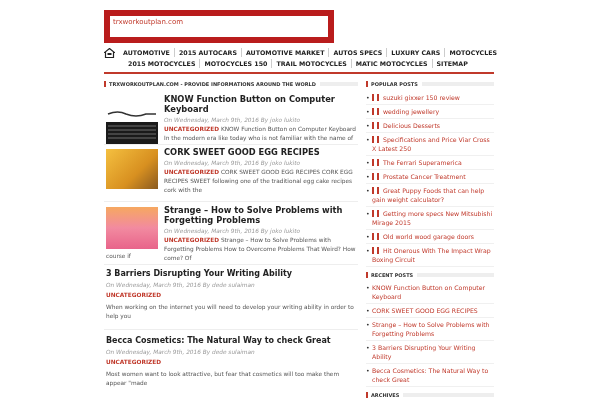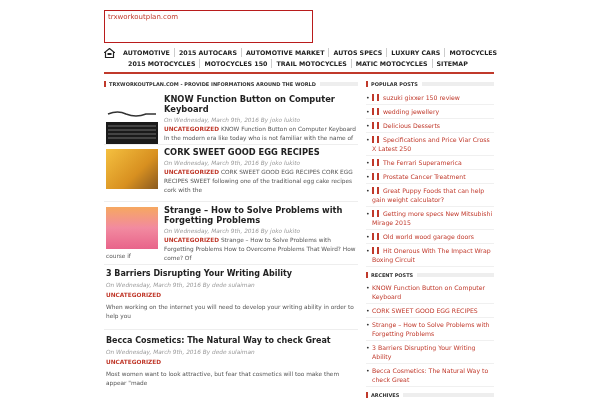--- a/index.html
+++ b/index.html
@@ -1,18 +1,18 @@
 <!DOCTYPE html>
 <html><head>
 <meta charset="utf-8">
 <style>
   * { box-sizing: border-box; margin: 0; padding: 0; }
   html, body { width: 600px; height: 400px; overflow: hidden; background: #fff; }
   body { font-family: "DejaVu Sans", sans-serif; color: #333; position: relative; }
-  .header-box { position: absolute; left: 104px; top: 10px; width: 209px; height: 33px; border: 1px solid #b91c1c; background: #fff; }
+  .header-box { position: absolute; left: 104px; top: 10px; width: 230px; height: 33px; border: 6px solid #b91c1c; background: #fff; }
   .header-box .site { font-size: 7px; color: #c0392b; position: absolute; left: 3px; top: 2px; }
   .nav { position: absolute; left: 104px; top: 47px; width: 390px; }
   .nav-row { display: flex; align-items: center; height: 11px; }
   .nav-row .home { width: 16px; height: 11px; display: inline-flex; align-items: center; justify-content: center; margin-right: 4px; }
   .nav-row .spacer { width: 20px; }
   .nav-item { font-size: 6.3px; font-weight: bold; color: #222; padding: 0 4px; border-left: 1px solid #ccc; white-space: nowrap; line-height: 9px; }
   .nav-item.first { border-left: none; }
   .nav-line { position: absolute; left: 104px; top: 72px; width: 390px; height: 2px; background: #c0392b; }
   .sec-title { font-size: 5px; font-weight: bold; color: #333; display: flex; align-items: center; height: 8px; }
   .sec-title .bar { width: 2px; height: 6px; background: #c0392b; margin-right: 3px; }

